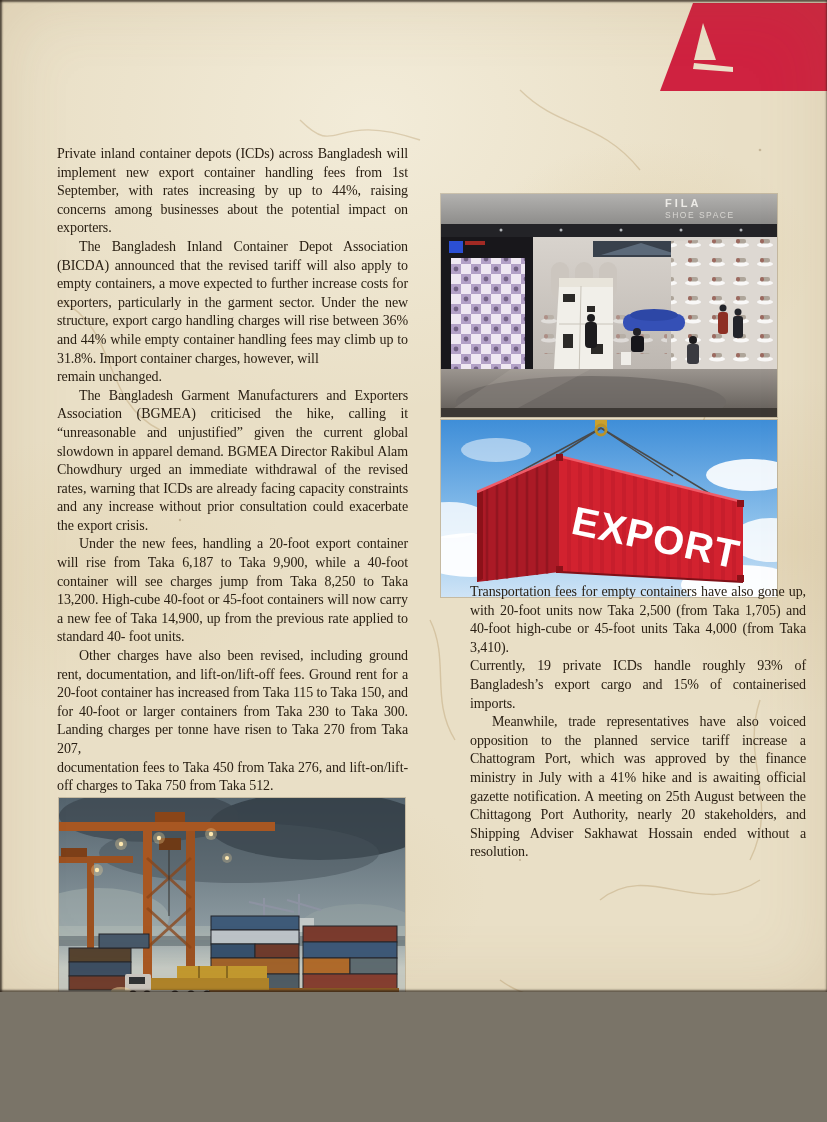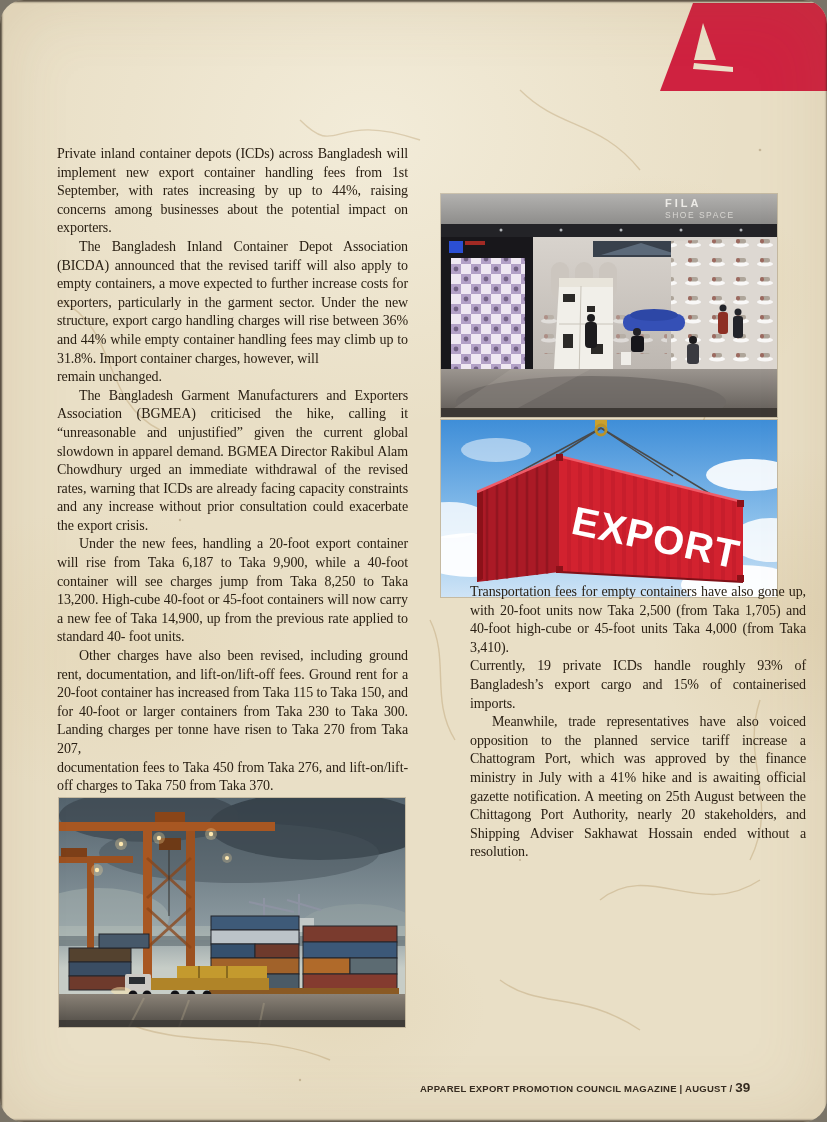--- a/index.html
+++ b/index.html
@@ -1,26 +1,25 @@
 <!DOCTYPE html>
 <html><head>
 <meta charset="utf-8">
 <style>
   html,body{margin:0;padding:0;background:#7a7468;}
   .page{
-    position:relative;width:827px;height:1122px;overflow:hidden;
+    position:relative;width:827px;height:992px;overflow:hidden;
     background:
       radial-gradient(260px 180px at 78% 26%, rgba(205,178,120,.20), transparent 65%),
       radial-gradient(220px 260px at 96% 55%, rgba(198,168,110,.18), transparent 65%),
       radial-gradient(300px 220px at 12% 58%, rgba(210,185,130,.15), transparent 65%),
       radial-gradient(240px 160px at 40% 90%, rgba(205,180,125,.14), transparent 65%),
       radial-gradient(520px 420px at 45% 12%, rgba(250,246,232,.55), transparent 70%),
       #e9dfc6;
     font-family:"Liberation Serif","DejaVu Serif",serif;
-    border-radius:24px;
   }
   .page::after{
     content:"";position:absolute;inset:0;pointer-events:none;z-index:60;
     box-shadow:
       inset 3px 0 2px -1px rgba(42,33,24,.75),
       inset 0 3px 2px -1px rgba(42,33,24,.70),
       inset -2px 0 2px -1px rgba(42,33,24,.40),
       inset 0 -3px 2px -1px rgba(42,33,24,.65),
       inset 0 0 70px rgba(150,115,60,.16);
   }
@@ -76,21 +75,21 @@
     <polygon points="37,60 76,64 76,69 36,66" fill="#eae0c8"></polygon>
   </svg>
 
   <div class="col col-left">
     <p class="np">Private inland container depots (ICDs) across Bangladesh will implement new export container handling fees from 1st September, with rates increasing by up to 44%, raising concerns among businesses about the potential impact on exporters.</p>
     <p class="ind">The Bangladesh Inland Container Depot Association (BICDA) announced that the revised tariff will also apply to empty containers, a move expected to further increase costs for exporters, particularly in the garment sector. Under the new structure, export cargo handling charges will rise between 36% and 44% while empty container handling fees may climb up to 31.8%. Import container charges, however, will</p>
     <p class="np">remain unchanged.</p>
     <p class="ind">The Bangladesh Garment Manufacturers and Exporters Association (BGMEA) criticised the hike, calling it “unreasonable and unjustified” given the current global slowdown in apparel demand. BGMEA Director Rakibul Alam Chowdhury urged an immediate withdrawal of the revised rates, warning that ICDs are already facing capacity constraints and any increase without prior consultation could exacerbate the export crisis.</p>
     <p class="ind">Under the new fees, handling a 20-foot export container will rise from Taka 6,187 to Taka 9,900, while a 40-foot container will see charges jump from Taka 8,250 to Taka 13,200. High-cube 40-foot or 45-foot containers will now carry a new fee of Taka 14,900, up from the previous rate applied to standard 40- foot units.</p>
     <p class="ind">Other charges have also been revised, including ground rent, documentation, and lift-on/lift-off fees. Ground rent for a 20-foot container has increased from Taka 115 to Taka 150, and for 40-foot or larger containers from Taka 230 to Taka 300. Landing charges per tonne have risen to Taka 270 from Taka 207,</p>
-    <p class="np">documentation fees to Taka 450 from Taka 276, and lift-on/lift-off charges to Taka 750 from Taka 370.</p>
+    <p class="np">documentation fees to Taka 450 from Taka 276, and lift-on/lift-off charges to Taka 750 from Taka 512.</p>
   </div>
 
   <div class="photo photo-store">
     <svg viewBox="0 0 336 223" preserveAspectRatio="none">
       <defs>
         <linearGradient id="signG" x1="0" y1="0" x2="0" y2="1">
           <stop offset="0" stop-color="#b2b1af"></stop>
             <stop offset="1" stop-color="#8e8d8b"></stop>
         </linearGradient>
         <linearGradient id="wallG" x1="0" y1="0" x2="0" y2="1">

